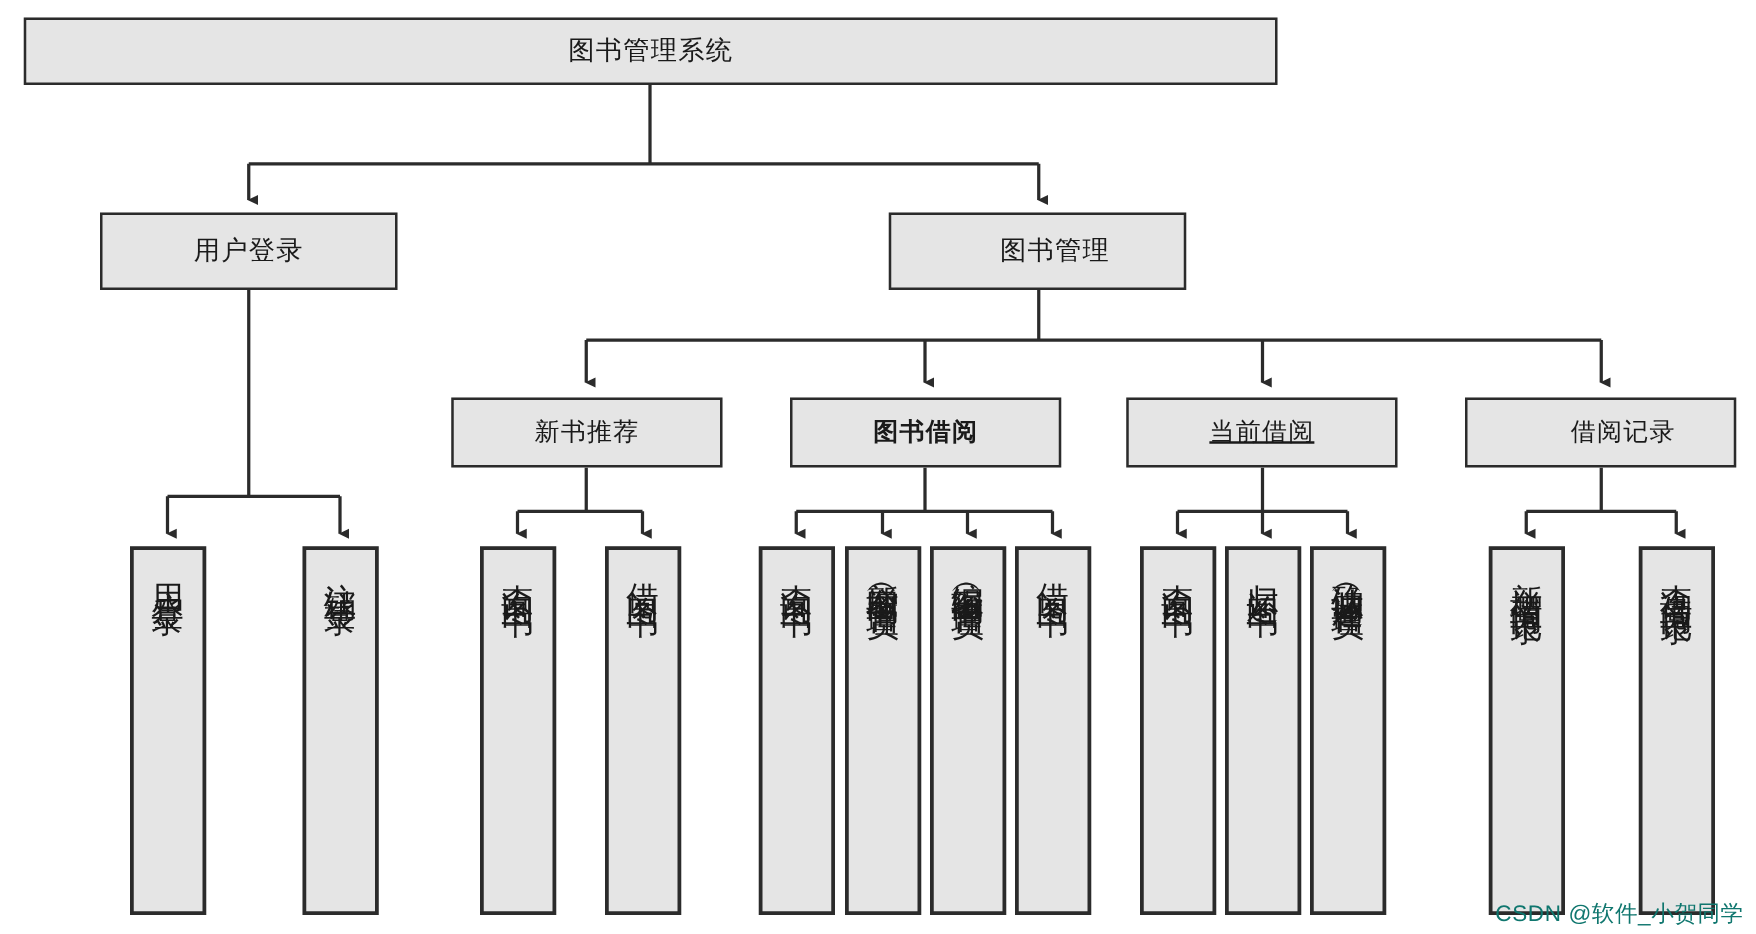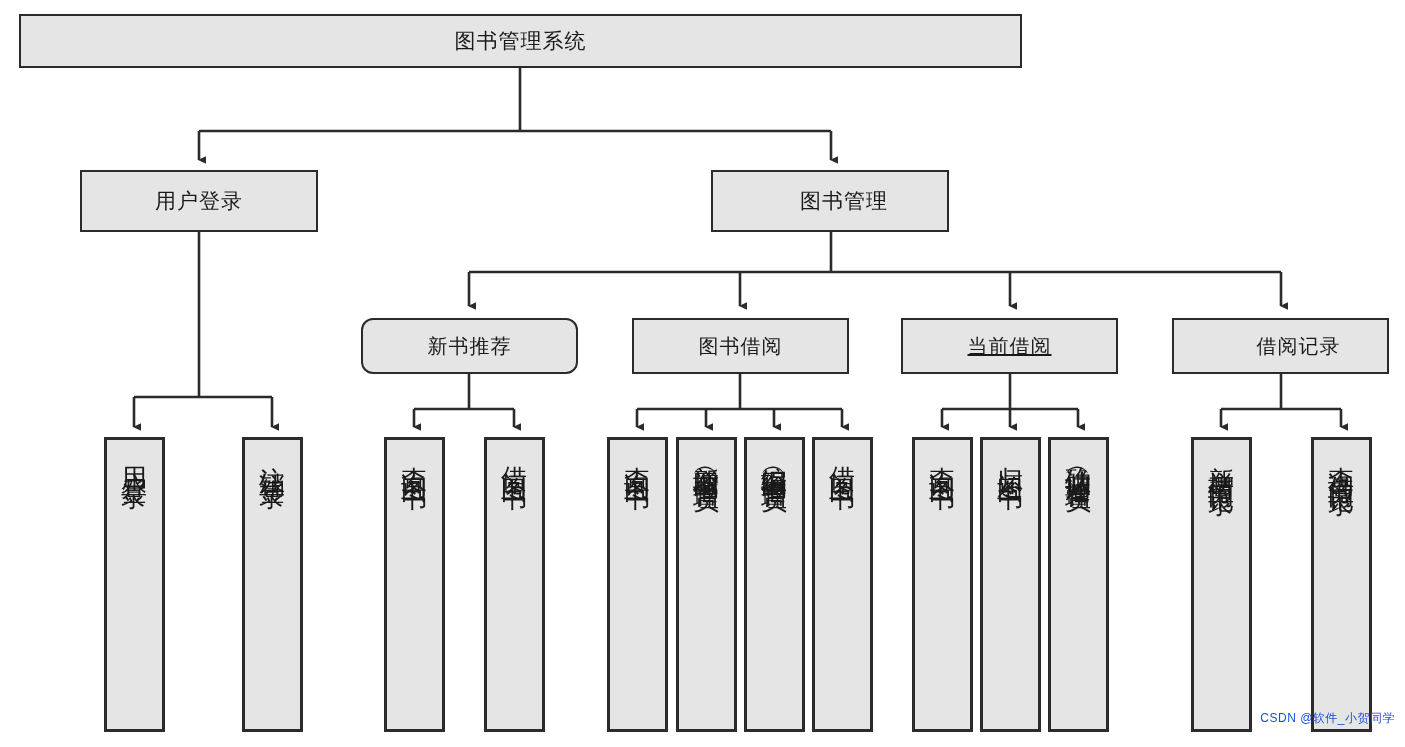--- a/index.html
+++ b/index.html
@@ -59,23 +59,23 @@
   }
   .node.leaf.leaf-tall .node-label{
     letter-spacing:3px;
   }
   .node.leaf.leaf-mid .node-label{
     letter-spacing:5px;
   }
   #watermark{
     position:absolute;
     right:10px;
-    bottom:20px;
-    font-size:12px;
-    color:#1d4ed8;
+    bottom:4px;
+    font-size:18px;
+    color:#0f766e;
     letter-spacing:0.5px;
     white-space:nowrap;
     pointer-events:none;
   }
 </style>
 </head>
 <body>
 
 <div id="diagram-root">
 
@@ -133,24 +133,24 @@
     <span class="node-label">图书管理系统</span>
   </div>
 
   <div class="node level2" style="left:80px;top:170px;width:238px;height:62px;">
     <span class="node-label">用户登录</span>
   </div>
   <div class="node level2" style="left:711px;top:170px;width:238px;height:62px;padding-left:28px;">
     <span class="node-label">图书管理</span>
   </div>
 
-  <div class="node level3" style="left:361px;top:318px;width:217px;height:56px;border-radius:12px;">
+  <div class="node level3" style="left:361px;top:318px;width:217px;height:56px;">
     <span class="node-label">新书推荐</span>
   </div>
-  <div class="node level3" style="left:632px;top:318px;width:217px;height:56px;">
+  <div class="node level3" style="left:632px;top:318px;width:217px;height:56px;font-weight:bold;">
     <span class="node-label">图书借阅</span>
   </div>
   <div class="node level3" style="left:901px;top:318px;width:217px;height:56px;text-decoration:underline;">
     <span class="node-label">当前借阅</span>
   </div>
   <div class="node level3" style="left:1172px;top:318px;width:217px;height:56px;padding-left:36px;">
     <span class="node-label">借阅记录</span>
   </div>
 
   <div class="node leaf" style="left:104px;top:437px;width:61px;height:295px;">

